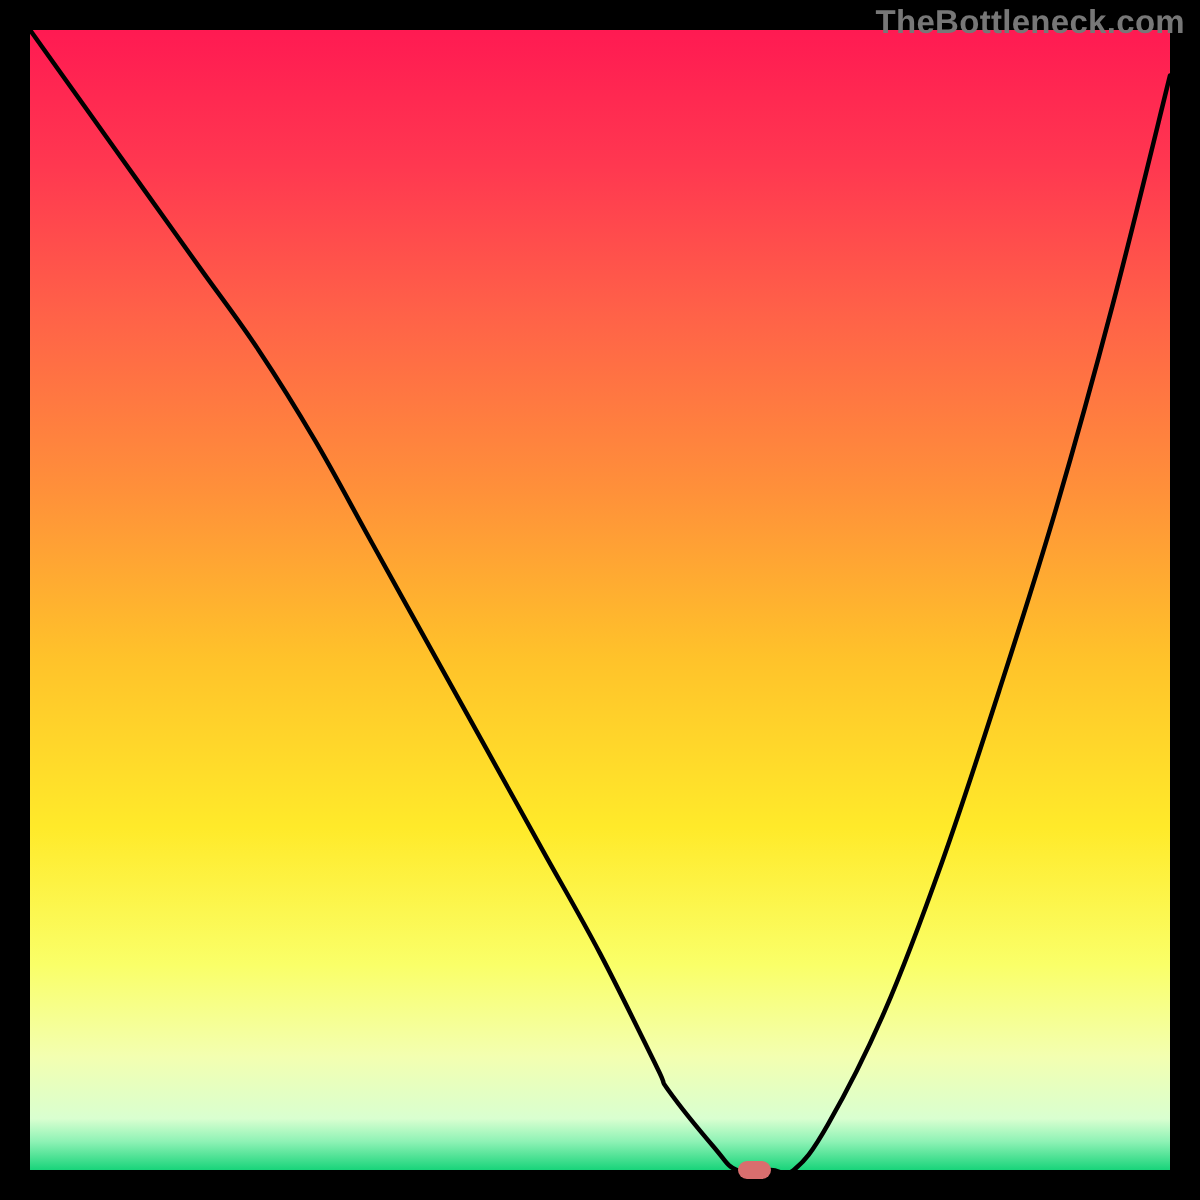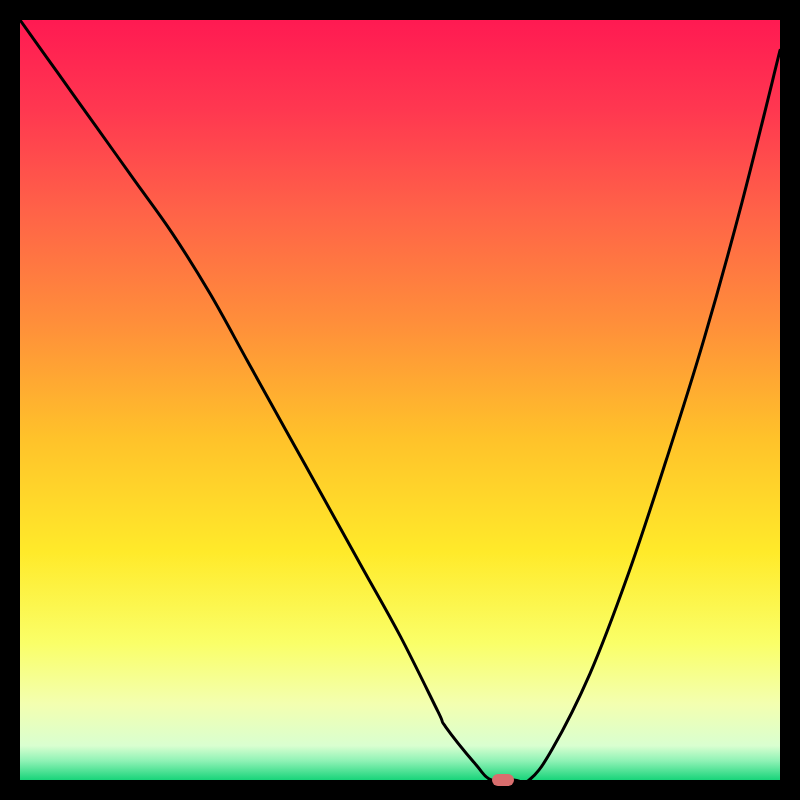--- a/index.html
+++ b/index.html
@@ -53,20 +53,21 @@
     background: #d96e6e;
     transform: translate(-50%, -50%);
     z-index: 3;
   }
 </style>
 </head>
 <body>
 
 <div class="frame">
 
+  <div class="watermark">TheBottleneck.com</div>
 
   <div class="plot-area">
 
     <svg class="gradient-bg" viewBox="0 0 760 760" preserveAspectRatio="none">
       <defs>
         <linearGradient id="bg-grad" x1="0" y1="0" x2="0" y2="1">
             <stop offset="0%" stop-color="#ff1a52"></stop>
             <stop offset="12%" stop-color="#ff3850"></stop>
             <stop offset="25%" stop-color="#ff6248"></stop>
             <stop offset="40%" stop-color="#ff8f3a"></stop>

